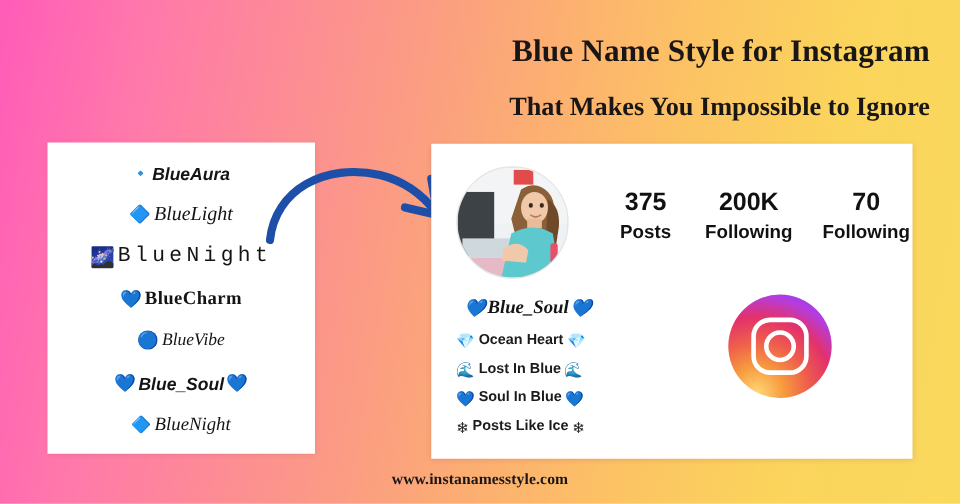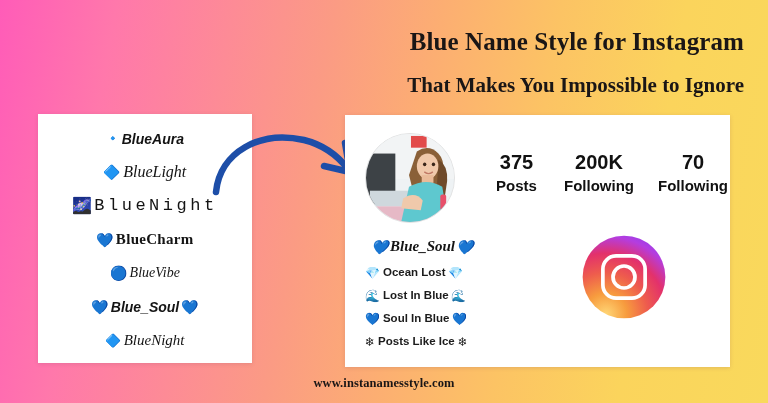--- a/index.html
+++ b/index.html
@@ -165,21 +165,21 @@
     <div class="username">
       <span class="emoji" style="font-size:14px">💙</span>
       <span>Blue_Soul</span>
       <span class="emoji" style="font-size:14px">💙</span>
     </div>
   </div>
 
   <div class="bio" id="bio-list">
       <div class="bio-line">
         <span class="emoji" style="font-size: 12px;">💎</span>
-        <span>Ocean Lost</span>
+        <span>Ocean Heart</span>
         <span class="emoji" style="font-size: 12px;">💎</span>
       </div>
       <div class="bio-line">
         <span class="emoji" style="font-size: 12px;">🌊</span>
         <span>Lost In Blue</span>
         <span class="emoji" style="font-size: 12px;">🌊</span>
       </div>
       <div class="bio-line">
         <span class="emoji" style="font-size: 12px;">💙</span>
         <span>Soul In Blue</span>

